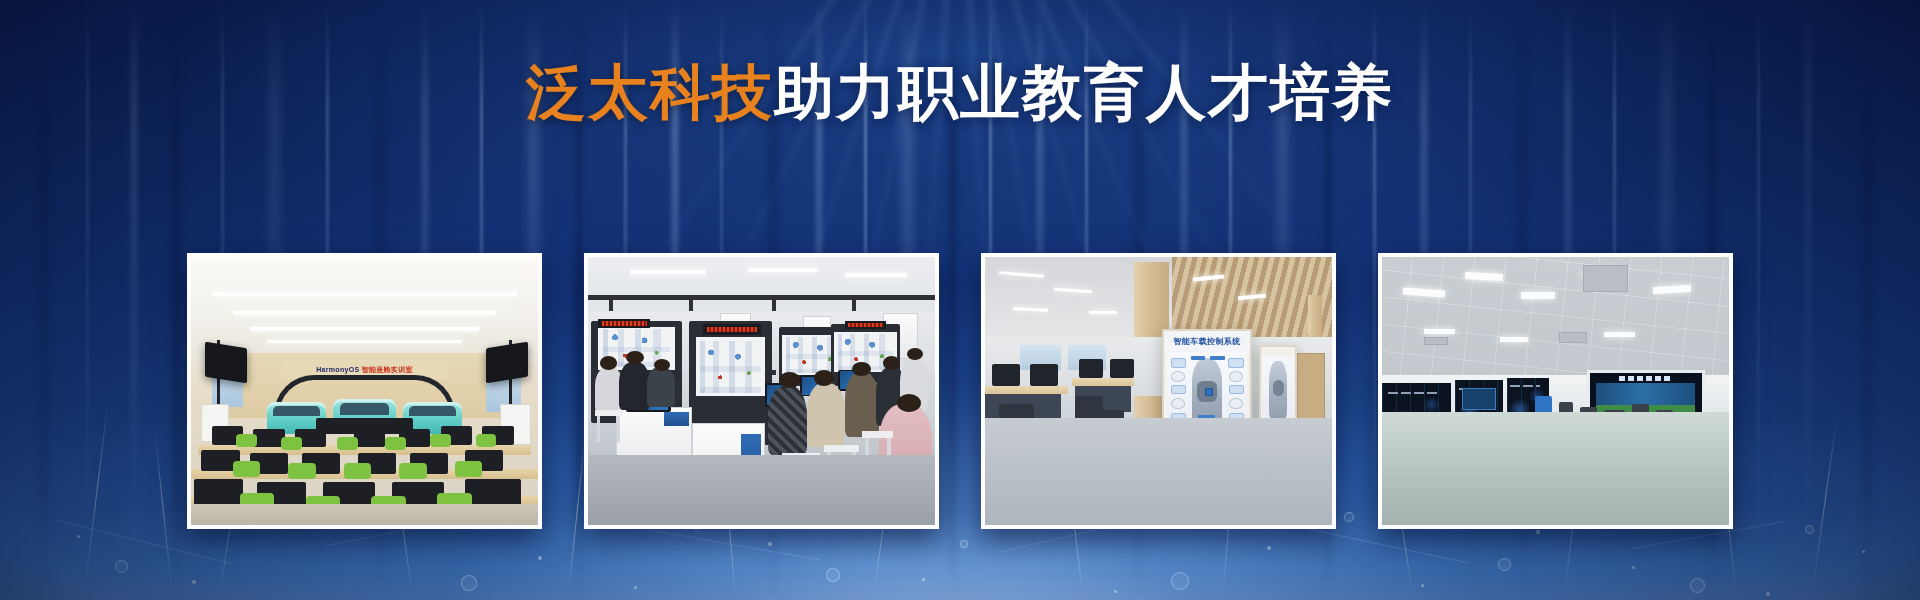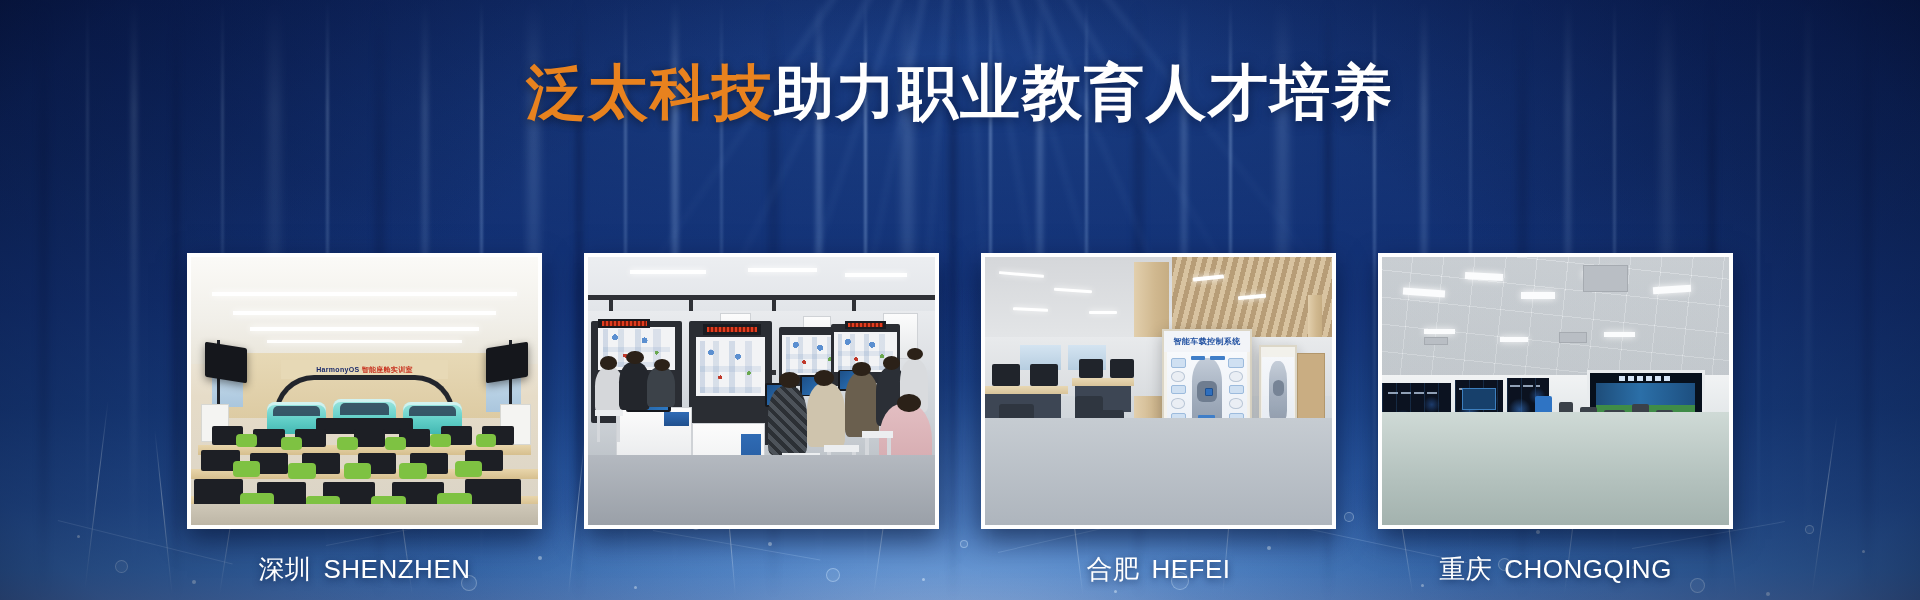--- a/index.html
+++ b/index.html
@@ -419,21 +419,20 @@
           <div class="scrn" style="left:38%; top:84%; width:15%; height:10%"></div>
           <div class="scrn" style="left:58%; top:84%; width:15%; height:10%"></div>
           <div class="scrn" style="left:79%; top:83%; width:16%; height:11%"></div>
           <div class="chair" style="left:14%; top:88%; width:10%; height:8%"></div>
           <div class="chair" style="left:33%; top:89%; width:10%; height:8%"></div>
           <div class="chair" style="left:52%; top:89%; width:10%; height:8%"></div>
           <div class="chair" style="left:71%; top:88%; width:10%; height:8%"></div>
           <div class="floor"></div>
         </div>
       </div>
-      <div class="cap"><span class="cn">深圳</span><span class="en">SHENZHEN</span></div>
     </div>
 
     <div class="card">
       <div class="frame">
         <div class="photo p2">
           <div class="ceil"></div>
           <div class="ceilLamp" style="left:12%; width:22%; top:5%"></div>
           <div class="ceilLamp" style="left:46%; width:20%; top:4%"></div>
           <div class="ceilLamp" style="left:74%; width:18%; top:6%"></div>
           <div class="beamY" style="left:0; right:0; top:14%; height:5px"></div>
@@ -577,21 +576,20 @@
           </div>
           <div class="cabinet" style="left:79%; top:33%; width:11%; height:46%; opacity:.92">
             <div class="cabBoard" style="top:8%;height:60%">
               <div class="carTop" style="left:22%;width:56%"></div>
             </div>
           </div>
           <div style="position:absolute;left:90%;top:36%;width:8%;height:36%;background:#c9ad82;border:1px solid #b2976c"></div>
           <div class="floor"></div>
         </div>
       </div>
-      <div class="cap"><span class="cn">合肥</span><span class="en">HEFEI</span></div>
     </div>
 
     <div class="card">
       <div class="frame">
         <div class="photo p4">
           <div class="ceil"></div>
           <div class="lamp" style="left:6%;  top:12%; width:12%; height:7px; transform:rotate(4deg)"></div>
           <div class="lamp" style="left:24%; top:6%;  width:11%; height:7px; transform:rotate(3deg)"></div>
           <div class="lamp" style="left:40%; top:13%; width:10%; height:7px"></div>
           <div class="lamp" style="left:58%; top:5%;  width:10%; height:7px; transform:rotate(-3deg)"></div>
@@ -634,17 +632,16 @@
           <div class="gchair" style="left:1%;  top:63%; width:7%;  height:6%"></div>
           <div class="gchair" style="left:9%;  top:64%; width:7%;  height:6%"></div>
           <div class="gchair" style="left:4%;  top:74%; width:8%;  height:7%"></div>
           <div class="gchair" style="left:15%; top:75%; width:8%;  height:7%"></div>
           <div class="gchair" style="left:26%; top:72%; width:8%;  height:7%"></div>
           <div class="gchair" style="left:33%; top:66%; width:7%;  height:6%"></div>
           <div style="position:absolute;left:25%;top:70%;width:6%;height:12%;background:#868d94"></div>
           <div class="floor"></div>
         </div>
       </div>
-      <div class="cap"><span class="cn">重庆</span><span class="en">CHONGQING</span></div>
     </div>
 
   </div>
 </div>
 
 </body></html>

